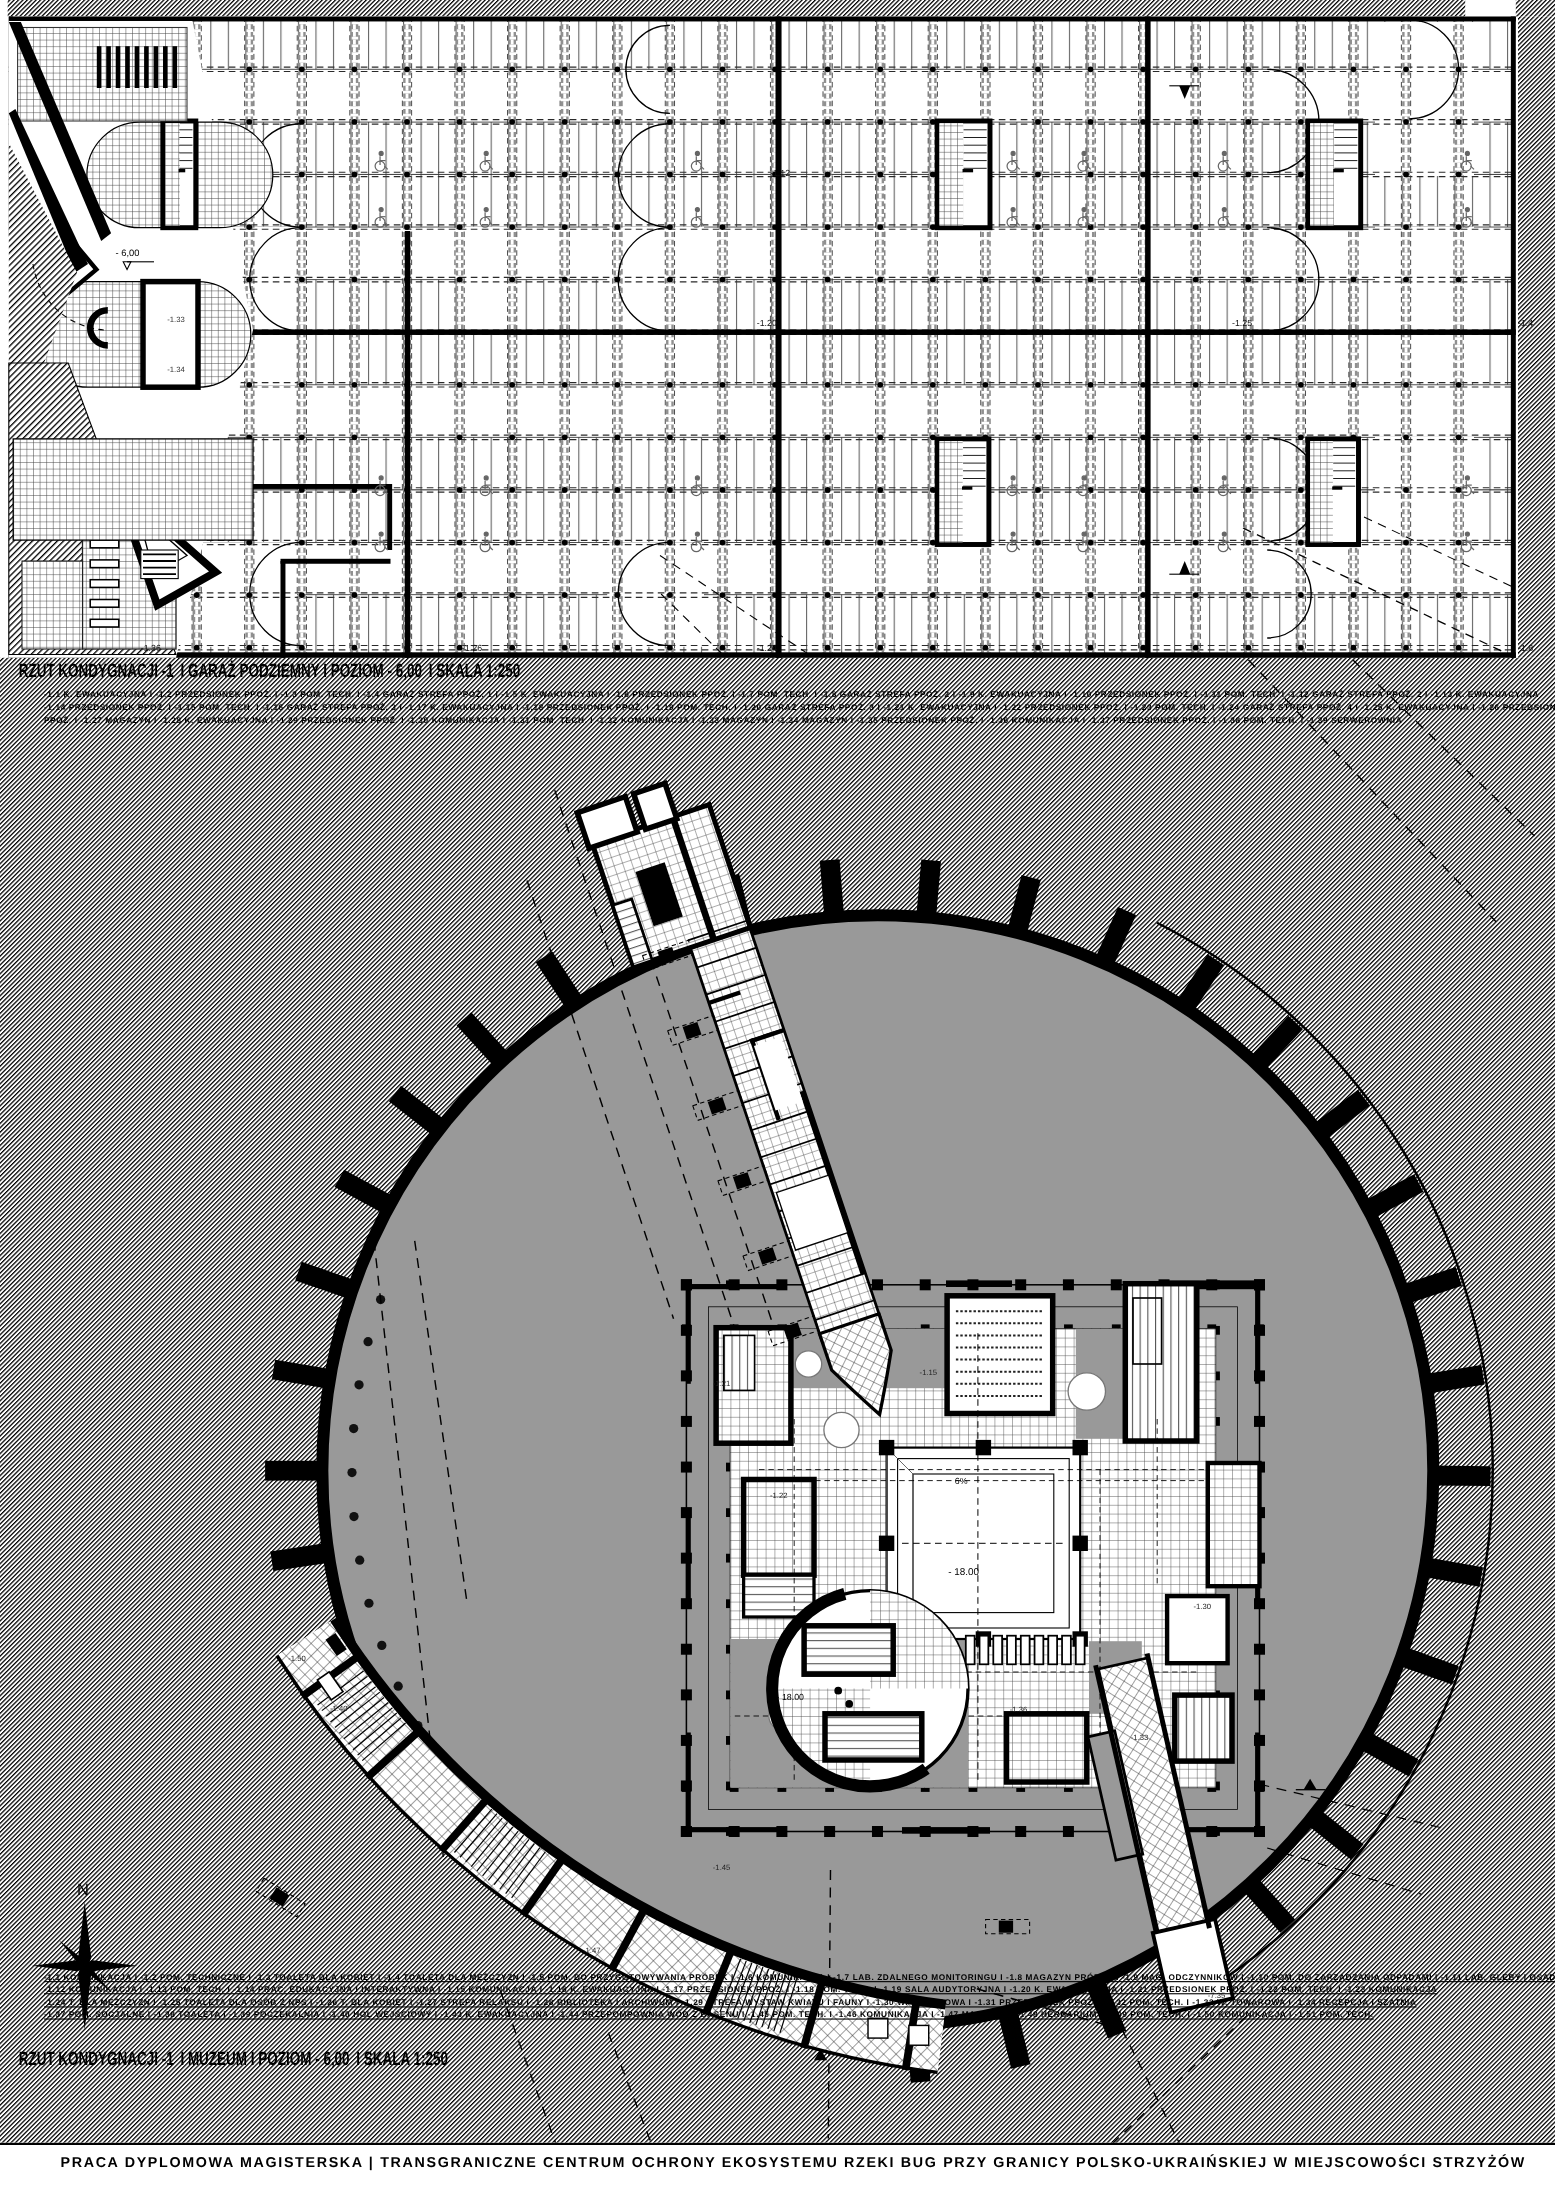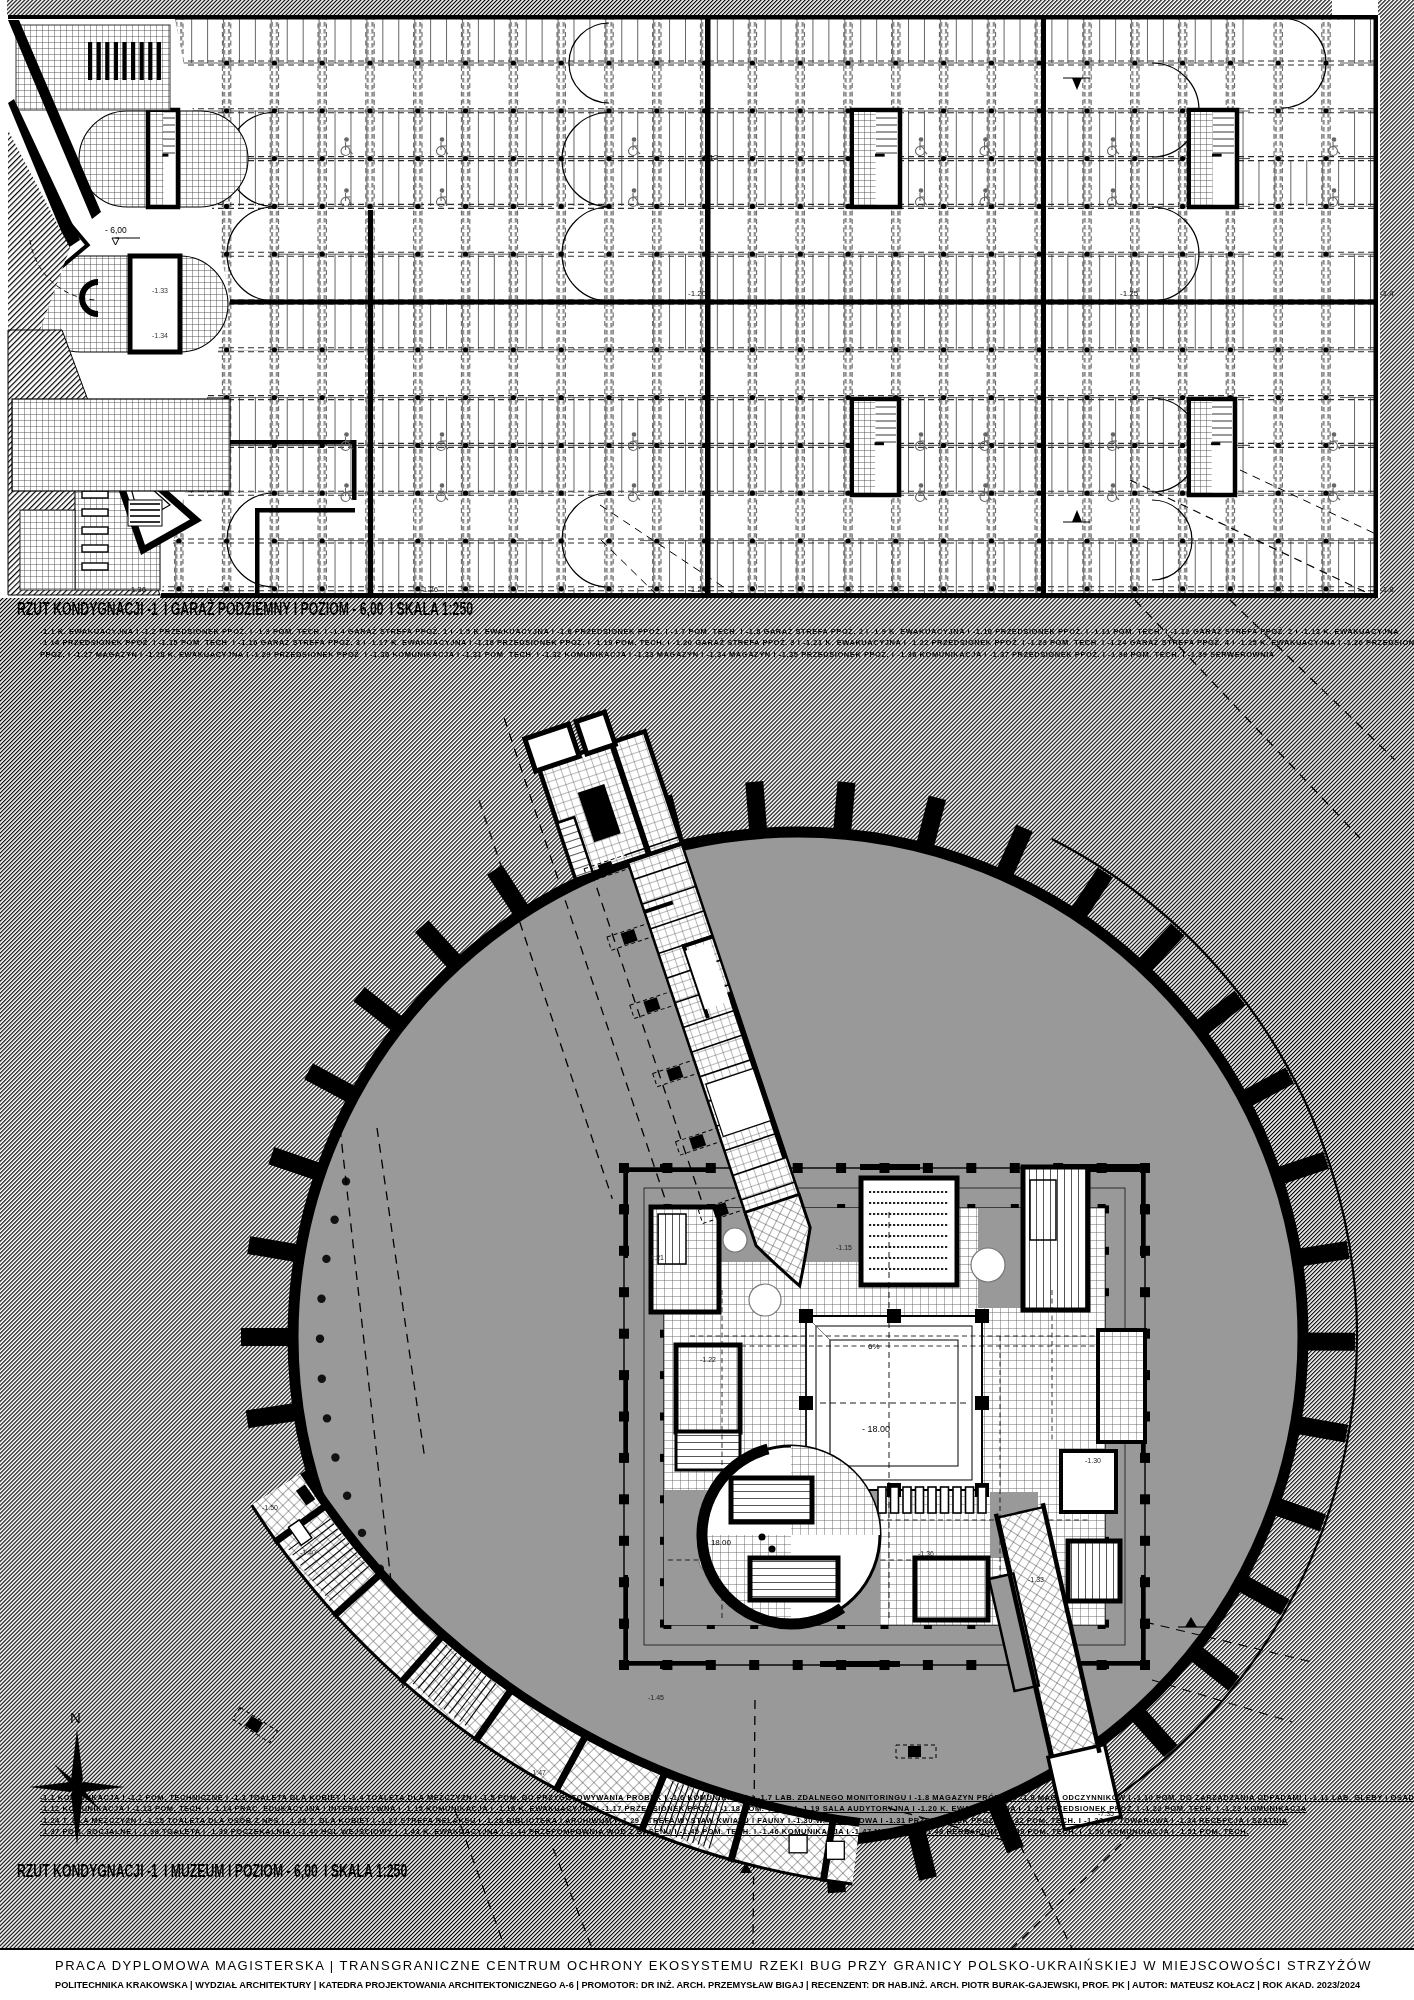--- a/index.html
+++ b/index.html
@@ -6,21 +6,21 @@
 #page{position:relative;width:1414px;height:2000px;background:#fff;overflow:hidden;
   font-family:"Liberation Sans", sans-serif;}
 .abs{position:absolute;}
 #titleG,#titleM{position:absolute;left:17px;font-size:17.5px;font-weight:bold;letter-spacing:0px;color:#000;transform:scaleX(0.70);transform-origin:left top;white-space:nowrap;}
 #titleG{top:599px;}
 #legG,#legM{position:absolute;left:8px;font-size:7.5px;line-height:11.3px;color:#000;font-weight:bold;letter-spacing:0.55px;white-space:nowrap;padding-left:32px;}
 #titleM{top:1861px;}
 #legG{top:626px;}
 #legM{top:1792px;text-decoration:underline;}
 #footer{position:absolute;left:0;top:1948px;width:1414px;height:52px;background:#fff;border-top:2px solid #000;}
-#f1{position:absolute;left:55px;top:8px;font-size:13px;font-weight:normal;letter-spacing:1.5px;white-space:nowrap;}
+#f1{position:absolute;left:55px;top:8px;font-size:13px;font-weight:bold;letter-spacing:1.5px;white-space:nowrap;}
 #f2{position:absolute;left:55px;top:30px;font-size:9.2px;font-weight:bold;letter-spacing:0px;white-space:nowrap;}
 </style>
 </head>
 <body>
 <div id="page">
 
   <svg class="abs" style="left:0;top:0;" width="1414" height="2000">
     <defs>
       <pattern id="phatch" width="2.83" height="2.83" patternUnits="userSpaceOnUse" patternTransform="rotate(-45)">
         <rect width="2.83" height="2.83" fill="#fff"></rect>
@@ -1368,15 +1368,14 @@
 PPOŻ. I -1.27 MAGAZYN I -1.28 K. EWAKUACYJNA I -1.29 PRZEDSIONEK PPOŻ. I -1.30 KOMUNIKACJA I -1.31 POM. TECH. I -1.32 KOMUNIKACJA I -1.33 MAGAZYN I -1.34 MAGAZYN I -1.35 PRZEDSIONEK PPOŻ. I -1.36 KOMUNIKACJA I -1.37 PRZEDSIONEK PPOŻ. I -1.38 POM. TECH. I -1.39 SERWEROWNIA</div>
 
   <div id="titleM">RZUT KONDYGNACJI -1 I MUZEUM I POZIOM - 6,00 I SKALA 1:250</div>
   <div id="legM">-1.1 KOMUNIKACJA I -1.2 POM. TECHNICZNE I -1.3 TOALETA DLA KOBIET I -1.4 TOALETA DLA MĘŻCZYZN I -1.5 POM. DO PRZYGOTOWYWANIA PRÓBEK I -1.6 KOMUNIKACJA I -1.7 LAB. ZDALNEGO MONITORINGU I -1.8 MAGAZYN PRÓBEK I -1.9 MAG. ODCZYNNIKÓW I -1.10 POM. DO ZARZĄDZANIA ODPADAMI I -1.11 LAB. GLEBY I OSADÓW<br>
 -1.12 KOMUNIKACJA I -1.13 POM. TECH. I -1.14 PRAC. EDUKACYJNA I INTERAKTYWNA I -1.15 KOMUNIKACJA I -1.16 K. EWAKUACYJNA I -1.17 PRZEDSIONEK PPOŻ. I -1.18 POM. TECH. I -1.19 SALA AUDYTORYJNA I -1.20 K. EWAKUACYJNA I -1.21 PRZEDSIONEK PPOŻ. I -1.22 POM. TECH. I -1.23 KOMUNIKACJA<br>
 -1.24 T. DLA MĘŻCZYZN I -1.25 TOALETA DLA OSÓB Z NPS I -1.26 T. DLA KOBIET I -1.27 STREFA RELAKSU I -1.28 BIBLIOTEKA I ARCHIWUM I -1.29 STREFA WYSTAW KWIATU I FAUNY I -1.30 W. TOWAROWA I -1.31 PRZEDSIONEK PPOŻ. I -1.32 POM. TECH. I -1.33 W. TOWAROWA I -1.34 RECEPCJA I SZATNIA<br>
 -1.37 POM. SOCJALNE I -1.38 TOALETA I -1.39 POCZEKALNIA I -1.40 HOL WEJŚCIOWY I -1.43 K. EWAKUACYJNA I -1.44 PRZEPOMPOWNIA WÓD Z BASENU I -1.45 POM. TECH. I -1.46 KOMUNIKACJA I -1.47 MAGAZYN I -1.48 HERBARIUM I -1.49 POM. TECH. I -1.50 KOMUNIKACJA I -1.51 POM. TECH.</div>
 
   <div id="footer">
     <div id="f1">PRACA DYPLOMOWA MAGISTERSKA | TRANSGRANICZNE CENTRUM OCHRONY EKOSYSTEMU RZEKI BUG PRZY GRANICY POLSKO-UKRAIŃSKIEJ W MIEJSCOWOŚCI STRZYŻÓW</div>
-    <div id="f2">POLITECHNIKA KRAKOWSKA | WYDZIAŁ ARCHITEKTURY | KATEDRA PROJEKTOWANIA ARCHITEKTONICZNEGO A-6 | PROMOTOR: DR INŻ. ARCH. PRZEMYSŁAW BIGAJ | RECENZENT: DR HAB.INŻ. ARCH. PIOTR BURAK-GAJEWSKI, PROF. PK | AUTOR: MATEUSZ KOŁACZ | ROK AKAD. 2023/2024</div>
   </div>
 </div>
 
 </body></html>

